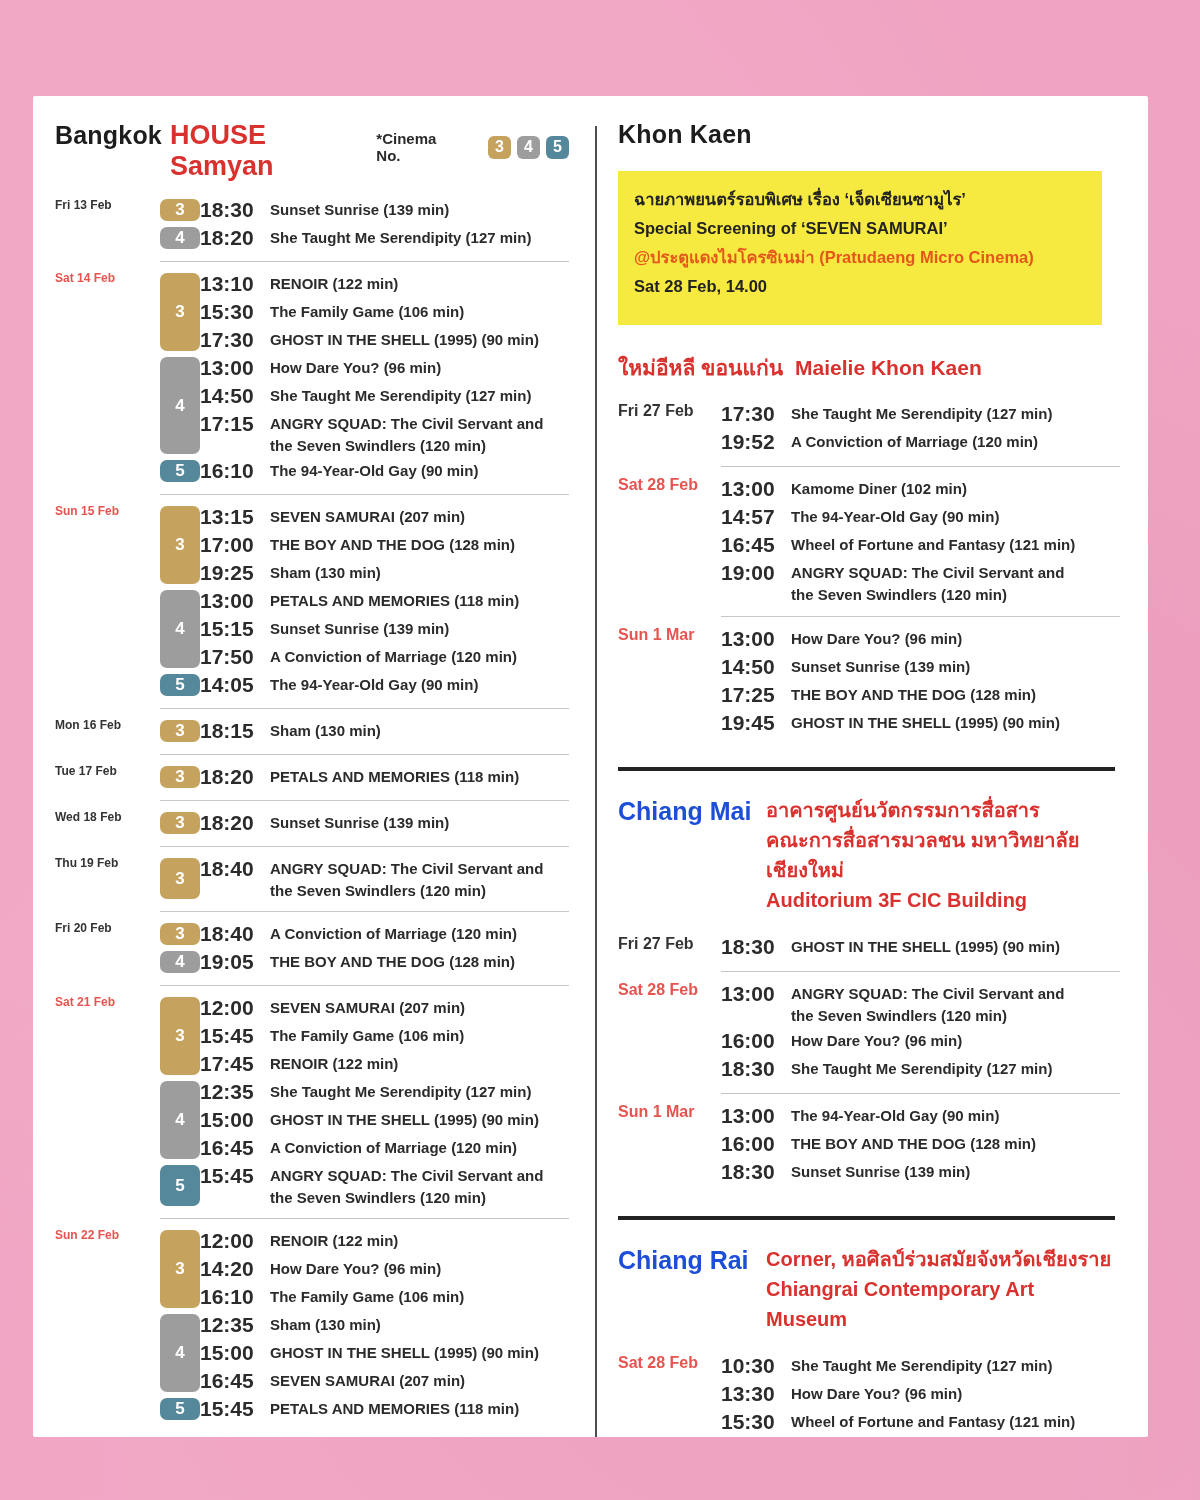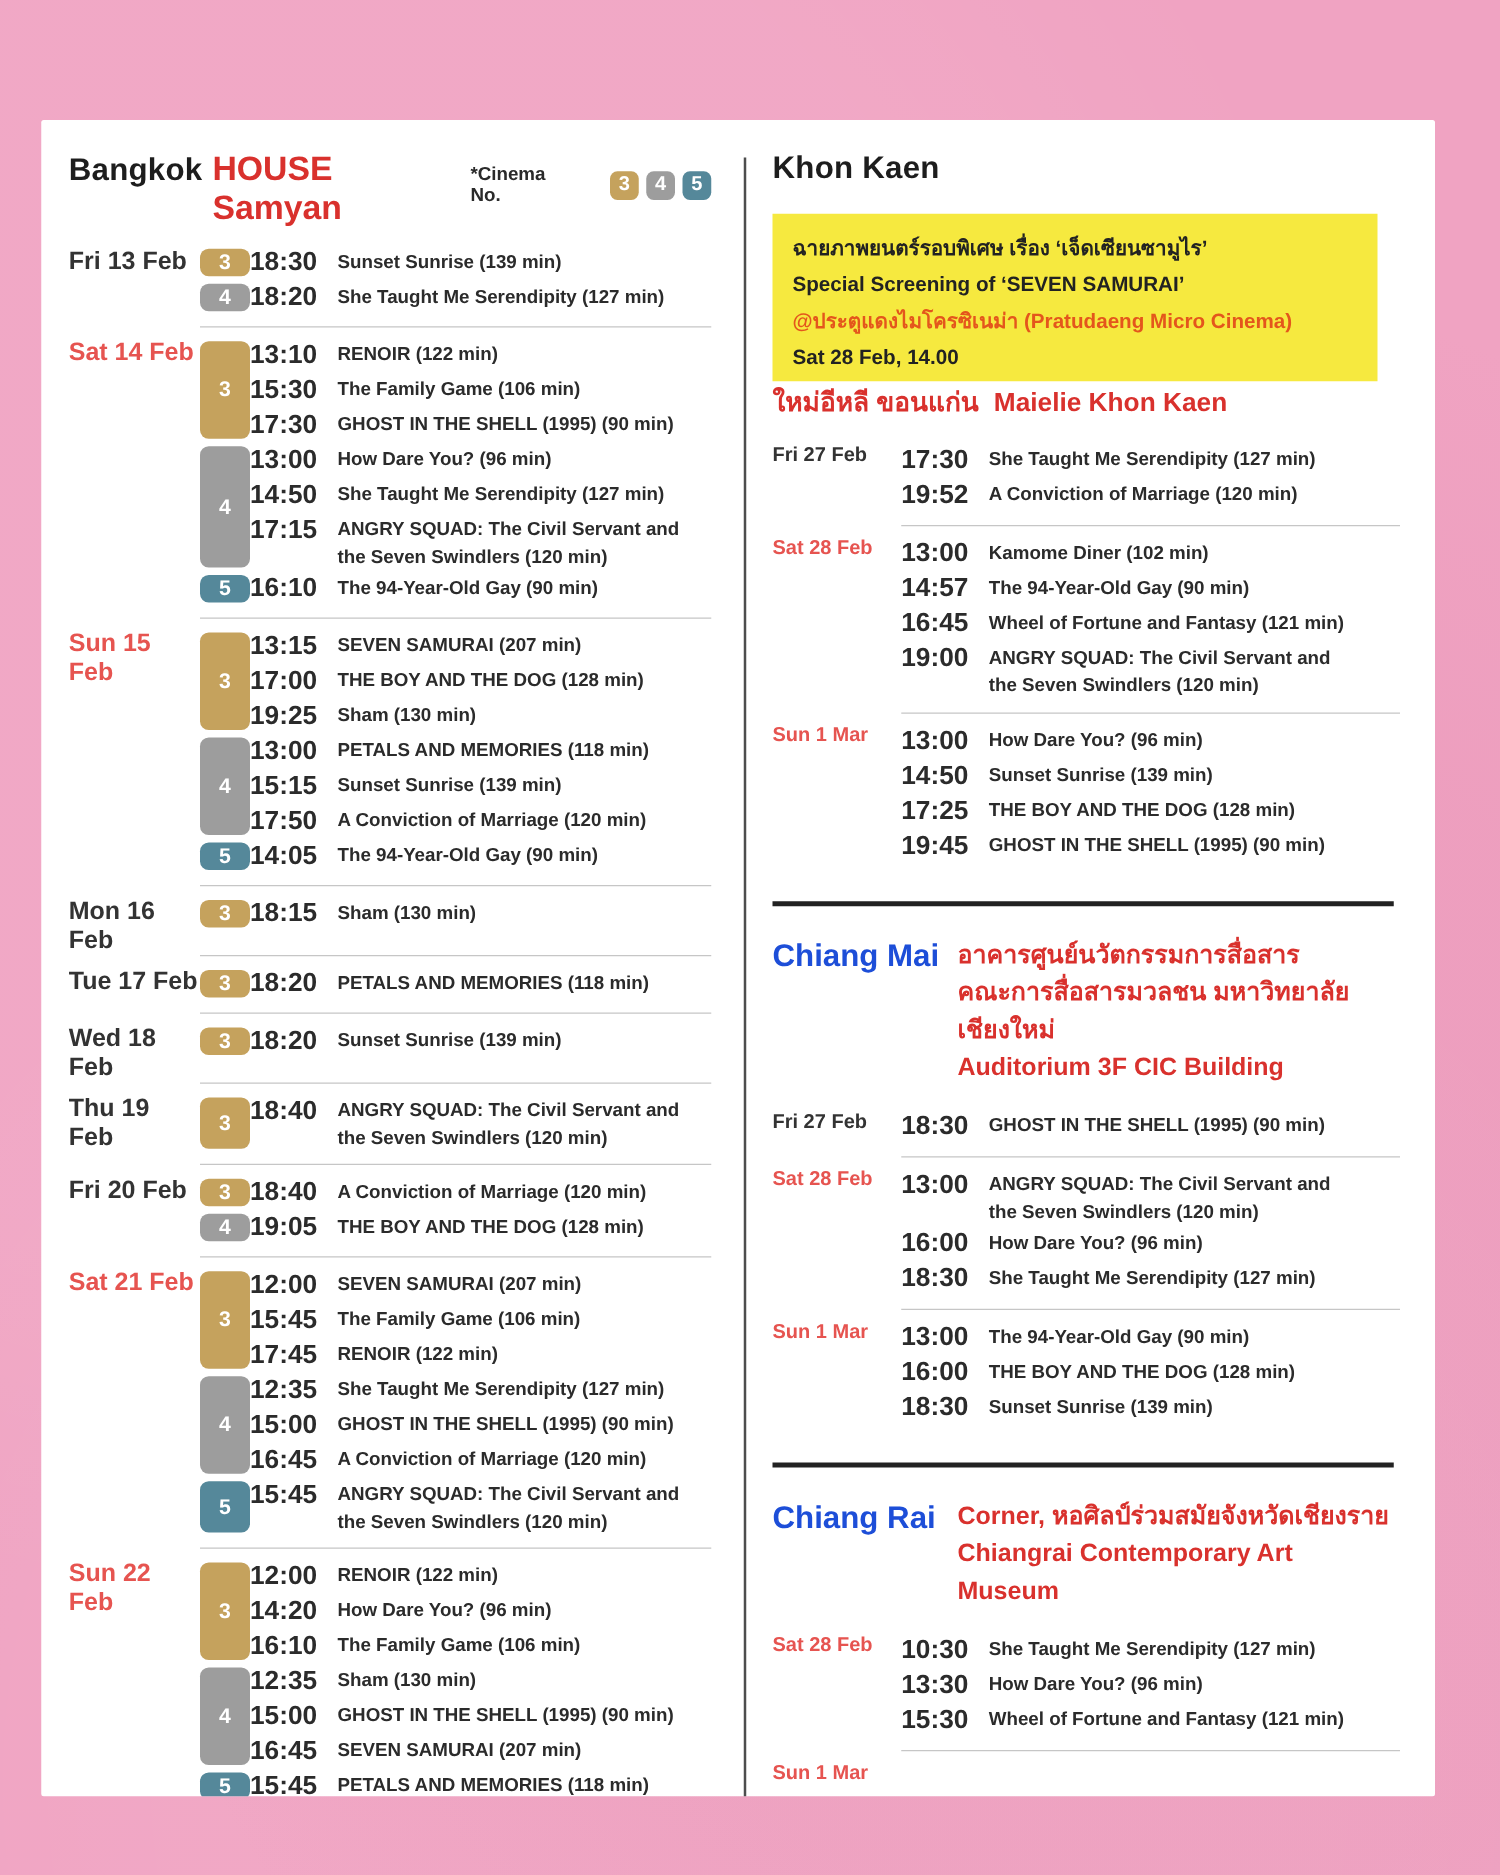--- a/index.html
+++ b/index.html
@@ -22,39 +22,39 @@
   
   .left-col{position:absolute;left:22px;top:24px;width:514px;}
   .lheader{display:flex;align-items:baseline;margin-bottom:6px;}
   .city{font-size:25px;font-weight:bold;color:#1d1d1d;letter-spacing:0.2px;}
   .venue-red{font-size:27px;font-weight:bold;color:#d9312d;margin-left:8px;}
   .legend{margin-left:auto;display:flex;align-items:center;gap:6px;}
   .legend-label{font-size:15px;font-weight:bold;color:#2a2a2a;margin-right:18px;}
   .badge{color:#fff;font-weight:bold;display:flex;align-items:center;justify-content:center;}
   .badge.small{width:23px;height:23px;border-radius:6px;font-size:16px;}
   .lday{display:flex;}
-  .ldate{width:105px;padding-top:10px;font-size:20px;font-weight:bold;color:#333;}
+  .ldate{width:105px;padding-top:10px;font-size:12px;font-weight:bold;color:#333;}
   .ldate.red{color:#e65450;}
   .lcontent{flex:1;padding:8px 0 9px 0;}
   .lday + .lday .lcontent{border-top:1.5px solid #c6c6c6;}
   .group{display:flex;align-items:stretch;}
   .badge-col{width:40px;display:flex;padding:3px 0;}
   .badge.tall{width:26px;border-radius:7px;font-size:17px;flex:1;}
   .grows{flex:1;}
   .show{display:flex;line-height:28px;}
   .time{width:70px;font-size:21px;font-weight:bold;color:#2b2b2b;}
   .title{flex:1;font-size:15px;font-weight:bold;color:#2b2b2b;white-space:pre-line;line-height:22px;padding-top:3px;}
 
   
   .right-col{position:absolute;left:585px;top:24px;width:502px;}
   .rcity{font-size:25px;font-weight:bold;color:#1d1d1d;letter-spacing:0.2px;}
-  .special-box{margin-top:22px;width:484px;padding:14px 16px 4px 16px;box-sizing:border-box;}
+  .special-box{margin-top:22px;width:484px;padding:14px 16px 24px 16px;box-sizing:border-box;}
   .sline{font-size:16.5px;font-weight:bold;line-height:29px;color:#222;}
   .sline.orange{color:#e4561c;}
-  .kk-venue{margin-bottom:8px;font-size:21px;font-weight:bold;color:#d9312d;}
+  .kk-venue{margin-top:26px;margin-bottom:8px;font-size:21px;font-weight:bold;color:#d9312d;}
   .kk-venue .en{margin-left:12px;}
   .rday{display:flex;}
   .rdate{width:103px;padding-top:10px;font-size:16px;font-weight:bold;color:#333;}
   .rdate.red{color:#e65450;}
   .rcontent{flex:1;padding:8px 0 10px 0;}
   .rday + .rday .rcontent{border-top:1.5px solid #c6c6c6;}
   .thick{height:4px;background:#222;margin:20px 0 24px 0;width:99%;}
   .sec-header{display:flex;margin-bottom:10px;}
   .sec-city{width:148px;font-size:25px;font-weight:bold;color:#1d4ed8;padding-top:2px;}
   .sec-venue{flex:1;font-size:20px;font-weight:bold;color:#d9312d;line-height:30px;}

